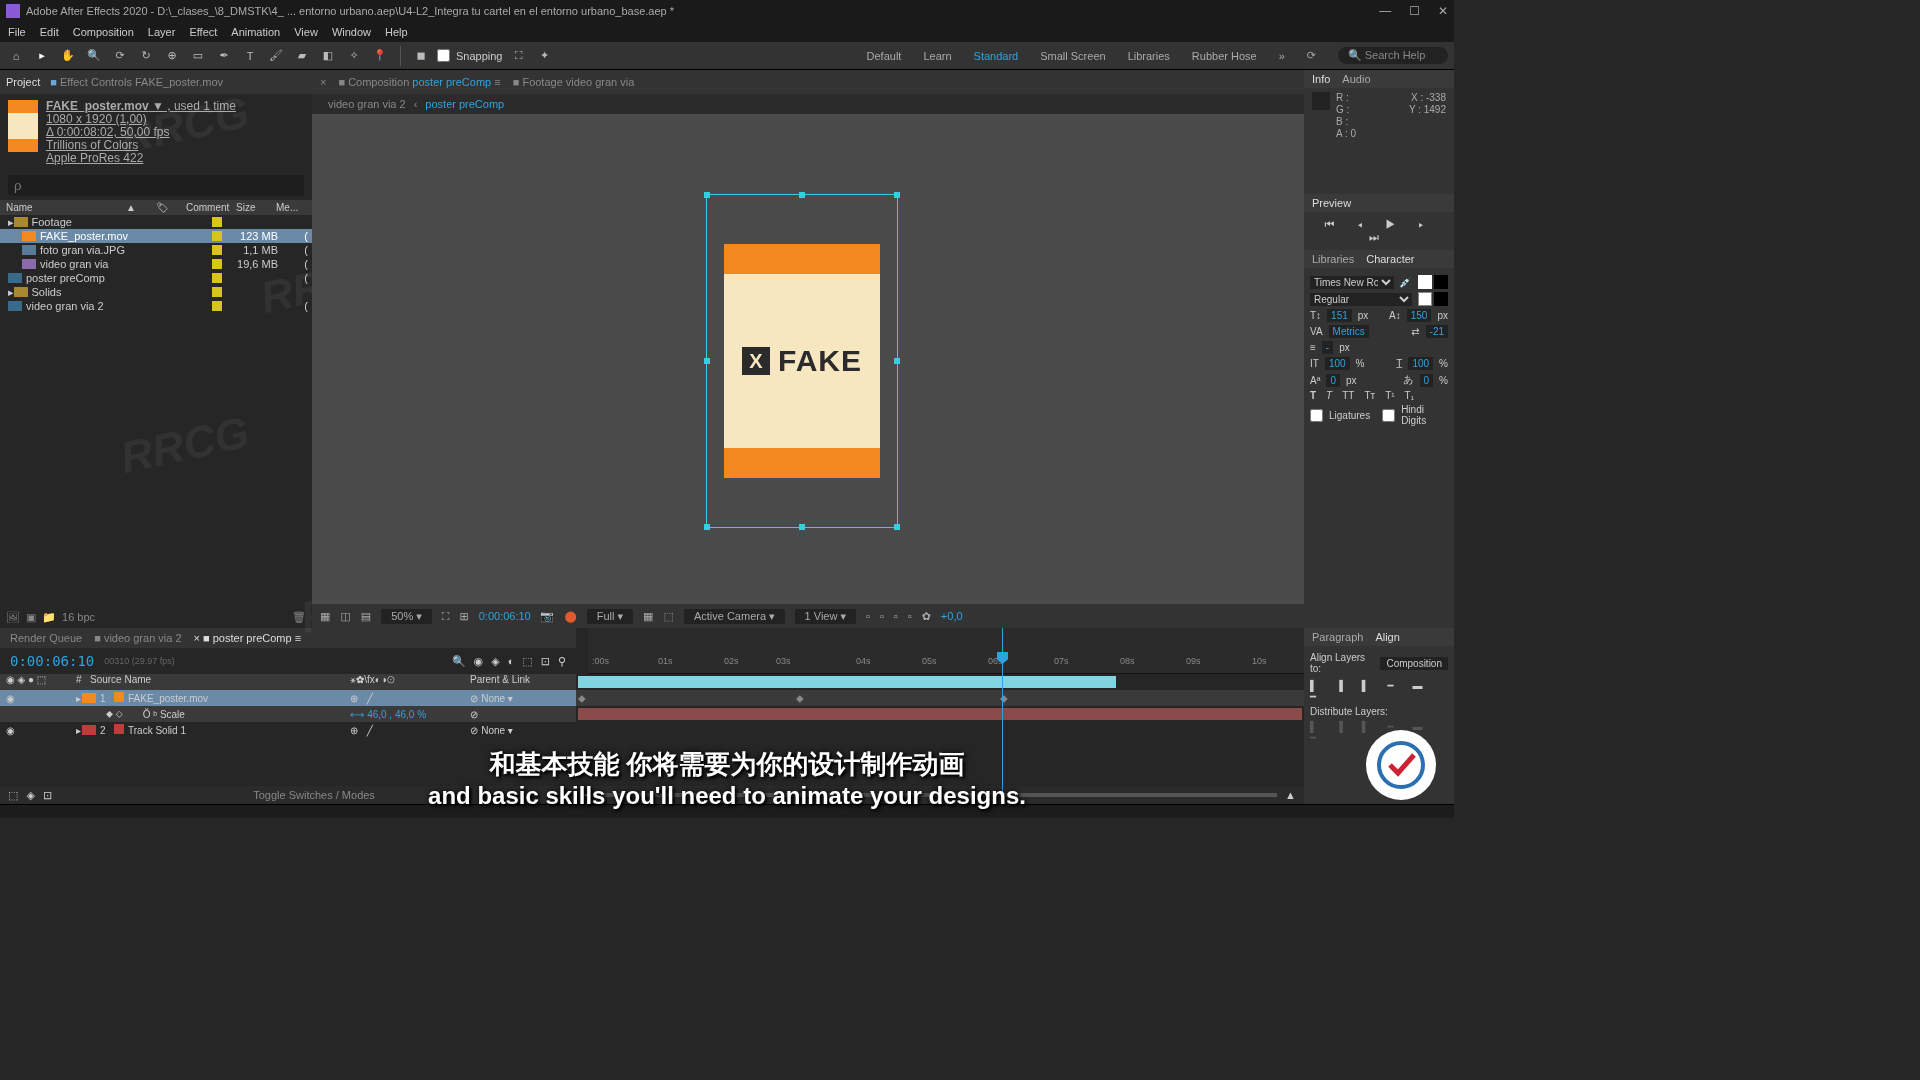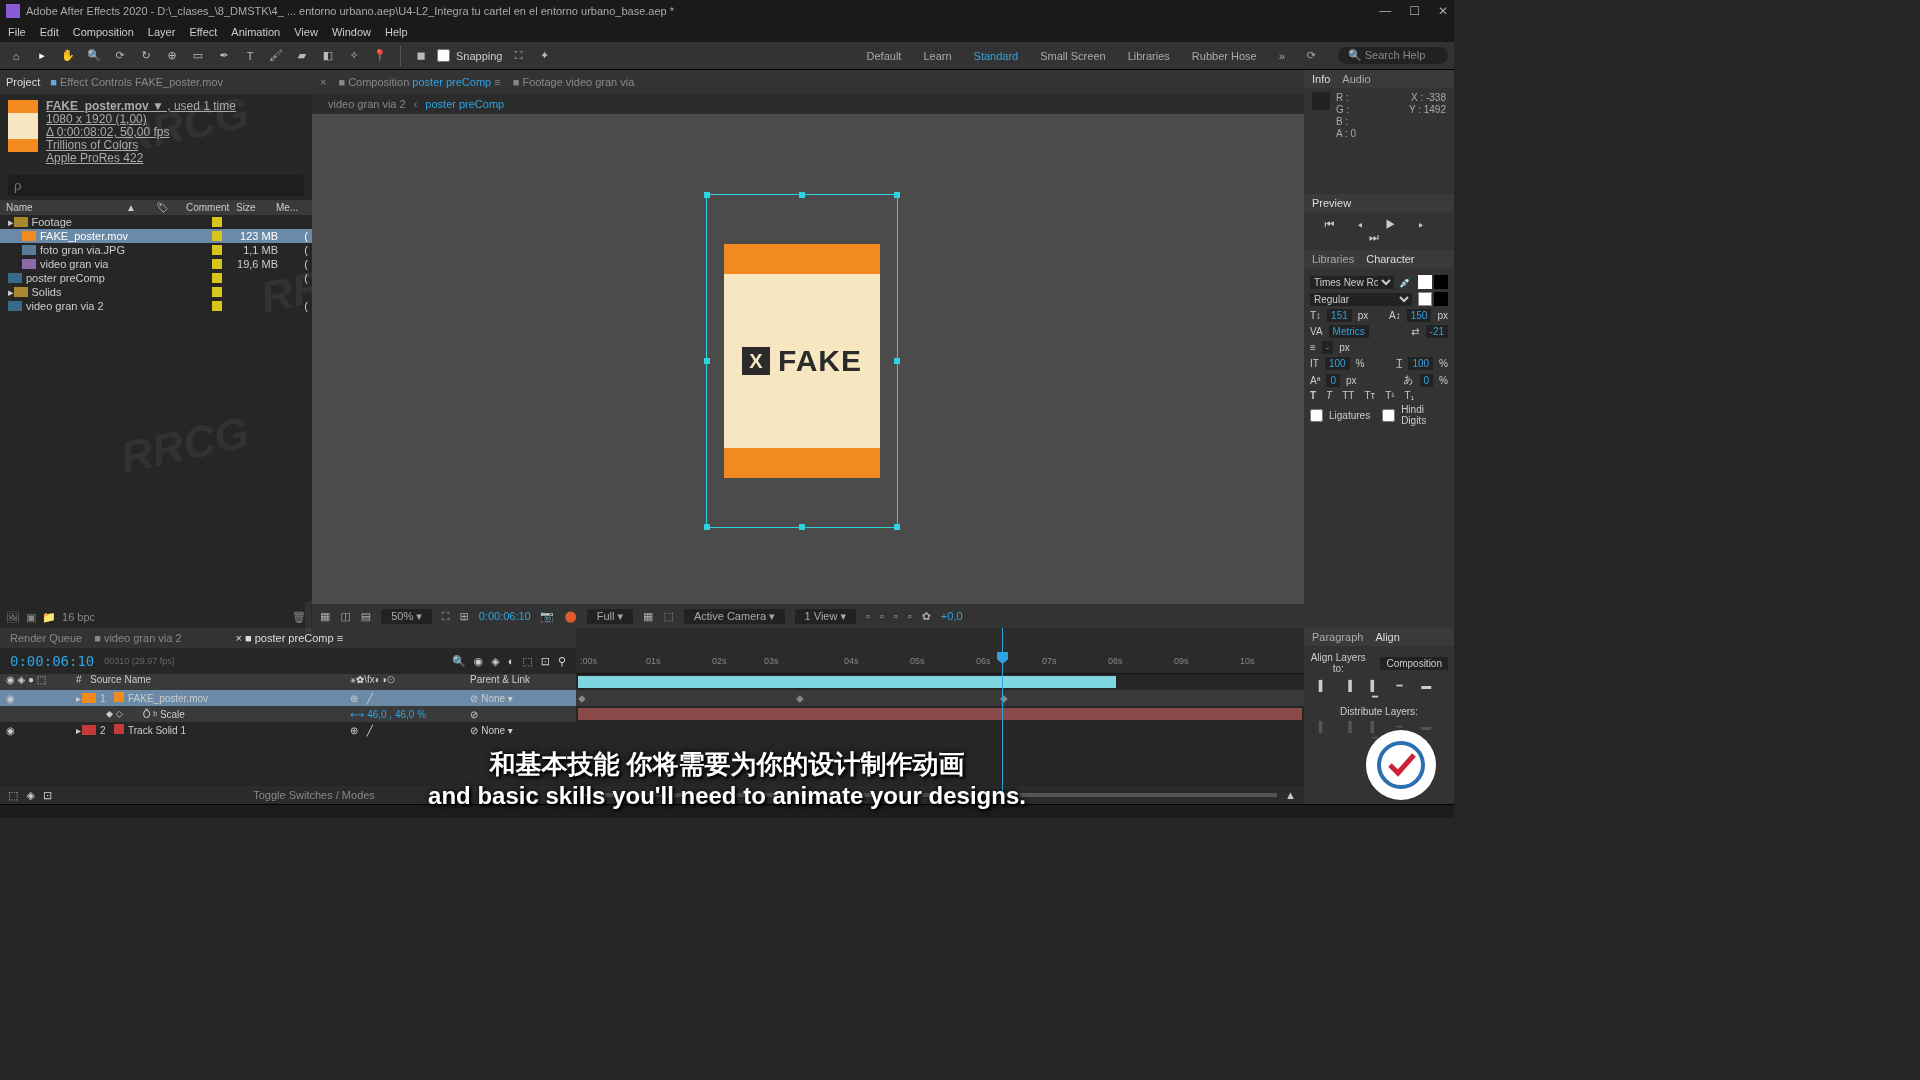--- a/index.html
+++ b/index.html
@@ -51,34 +51,34 @@
 .infobox { padding:4px 8px; font-size:10px; color:#aaa; line-height:12px; display:flex; gap:6px;}
 .infobox .sw{width:18px;height:18px;background:#222;}
 .char { padding:4px 6px; font-size:10px; }
 .char .line { display:flex; align-items:center; gap:6px; margin:3px 0; }
 .char .field { background:#222; padding:1px 4px; color:#2fa3e0; }
 .char select { background:#222;border:none;color:#ccc;width:100%; font-size:10px;}
 .swatches { display:flex; gap:2px; } .swatches div{width:14px;height:14px;}
 .bottom { height:176px; background:#262626; display:flex; }
 .tl-left { width:576px; display:flex; flex-direction:column; }
 .tl-tabs { height:20px; background:#333; display:flex; align-items:center; gap:12px; padding:0 10px; color:#888; }
-.tl-tabs .active { color:#ddd;margin-left:42px; }
+.tl-tabs .active { color:#ddd; }
 .tl-time { height:26px; display:flex; align-items:center; gap:10px; padding:0 10px; }
 .tc { color:#2fa3e0; font-family:monospace; font-size:14px; }
 .tl-cols { height:16px; background:#3a3a3a; display:flex; font-size:10px; padding:0 6px; }
 .layerrow { height:16px; display:flex; align-items:center; padding:0 6px; font-size:10px; }
 .layerrow.sel { background:#6b8aa8; }
 .tl-right { flex:1; display:flex; flex-direction:column; position:relative; }
-.ruler { height:46px; background:#2b2b2b; position:relative; border-bottom:1px solid #111; }
+.ruler { height:46px; background:#2b2b2b; position:relative; border-bottom:1px solid #111;margin-left:12px; }
 .ruler .tick { position:absolute; top:28px; font-size:9px; color:#888; }
 .playhead { position:absolute; top:0; bottom:0; width:1px; background:#2fa3e0; }
 .playhead::before { content:""; position:absolute; top:24px; left:-5px; width:11px; height:12px; background:#2fa3e0; clip-path:polygon(0 0,100% 0,100% 60%,50% 100%,0 60%); }
 .track { height:16px; position:relative; }
 .bar { position:absolute; top:2px; height:12px; }
-.paragraph { width:150px; background:#333;text-align:center; }
+.paragraph { width:150px; background:#333; }
 .subtitle { position:absolute; left:0; right:0; bottom:8px; text-align:center; font-size:24px; font-weight:700; font-family:Georgia,serif; color:#fff; text-shadow:0 0 6px #000,2px 2px 3px #000; pointer-events:none; }
 .subtitle .cn { font-size:26px;text-align:center; }
 .wmark { position:absolute; color:rgba(255,255,255,.06); font-size:44px; font-weight:700; transform:rotate(-12deg); pointer-events:none; font-style:italic;}
 .corner { position:absolute; right:18px; bottom:18px; width:70px; height:70px; border-radius:50%; background:#fff; display:flex; align-items:center; justify-content:center; }
 .footstrip{height:18px;background:#1c1c1c;border-top:1px solid #000;}
 </style>
 </head>
 <body>
 
 <div class="wmark" style="top:100px;left:120px">RRCG</div>

